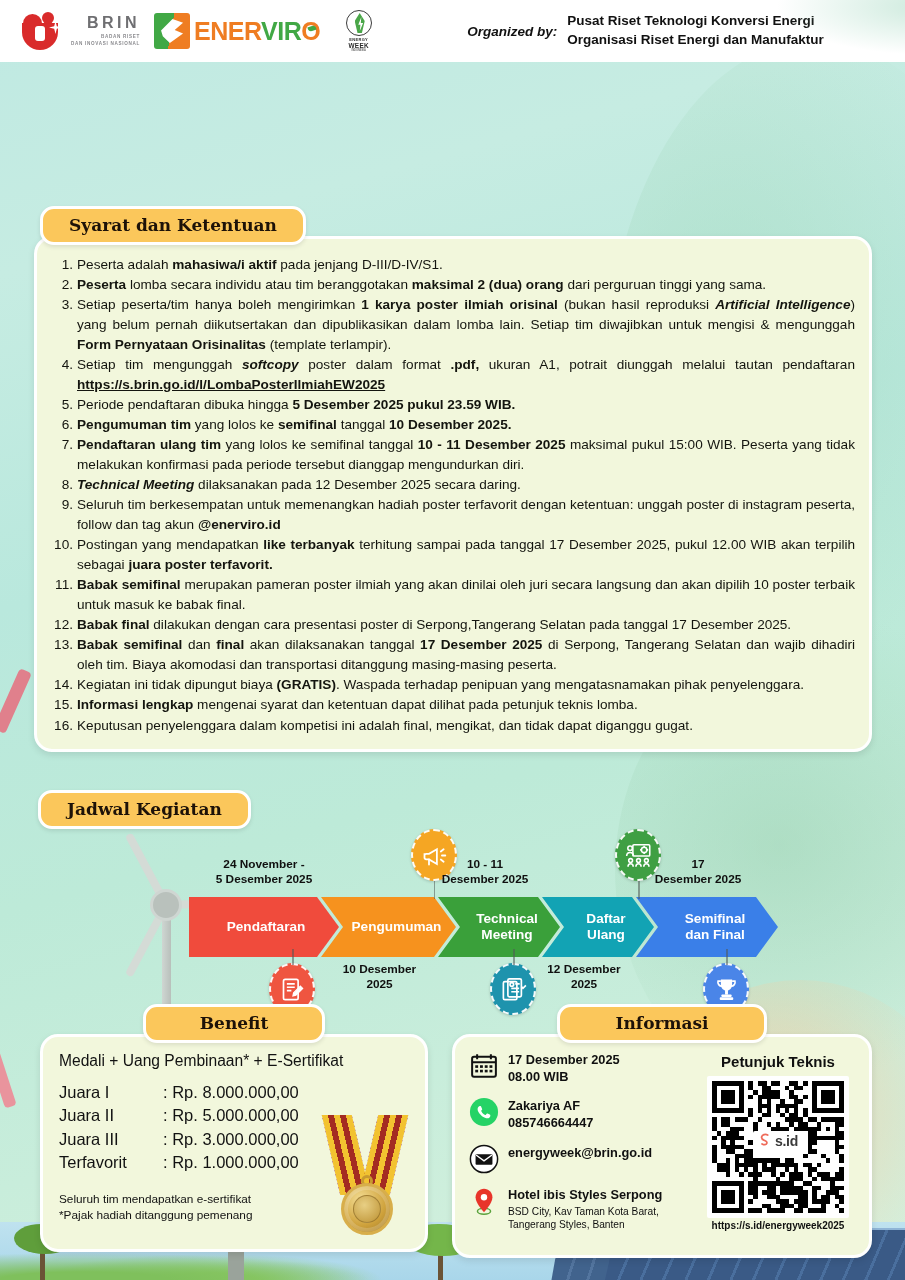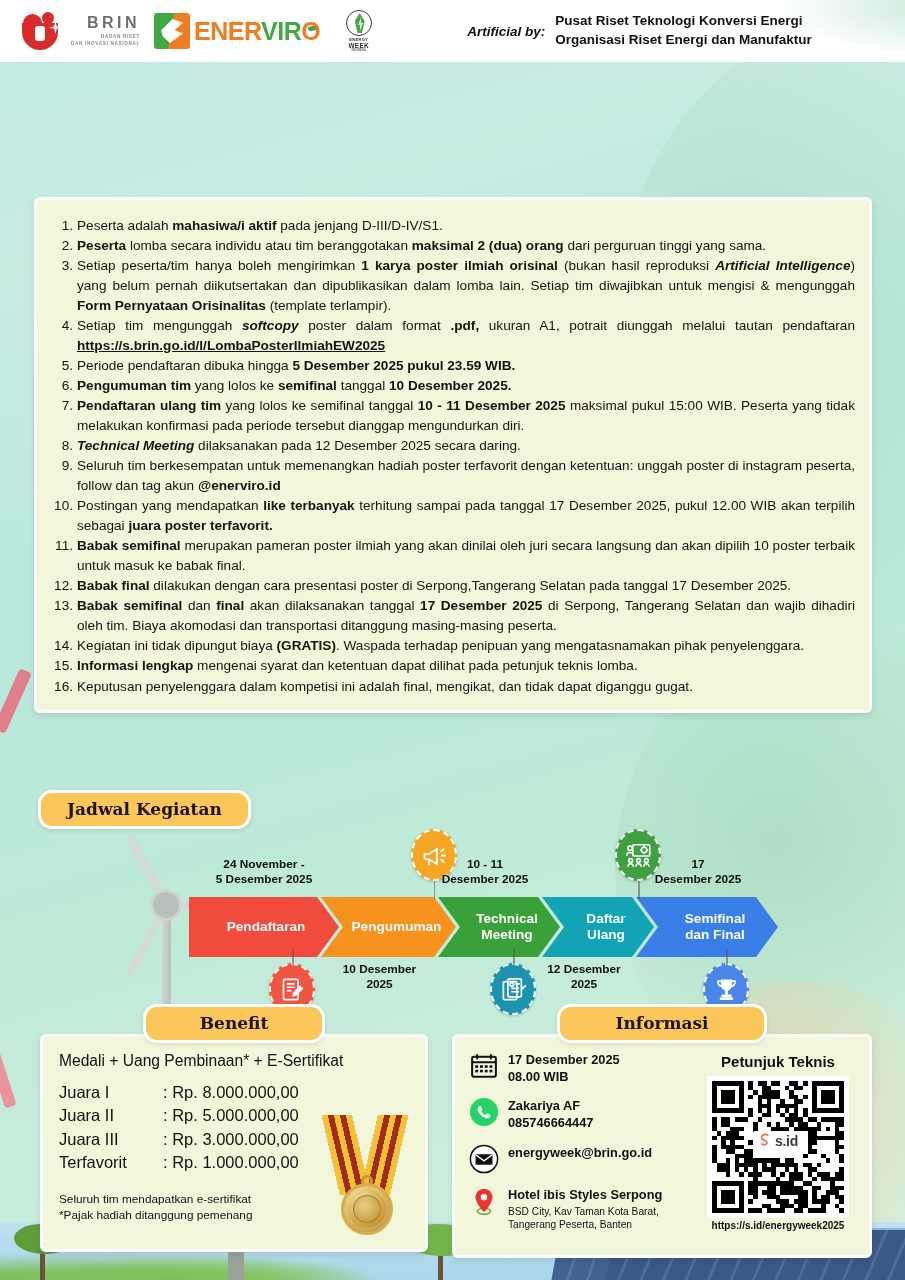--- a/index.html
+++ b/index.html
@@ -161,21 +161,21 @@
   }
 
   
   .tab {
     display:inline-block; background:#fbc75b; border:3px solid #ffffff;
     border-radius:14px; padding:6px 26px 7px; font-size:17px; font-weight:800;
     color:#1d1208; font-family:"DejaVu Serif", serif;
     box-shadow:0 2px 4px rgba(0,0,0,.1); position:relative; z-index:3;
   }
   .card {
-    background:#f2f7dc; border:3px solid #ffffff; border-radius:6px;
+    background:#f2f7dc; border:3px solid #ffffff; border-radius:18px;
     box-shadow:0 3px 7px rgba(0,0,0,.10);
   }
 
   
   .terms-wrap { position:absolute; top:206px; left:34px; width:838px; z-index:4; }
   .terms-tab { margin-left:6px; }
   .terms-card { margin-top:-9px; padding:16px 14px 13px 10px; }
   ol.terms { list-style:none; counter-reset:t; }
   ol.terms > li {
     counter-increment:t; position:relative; padding-left:30px;
@@ -344,30 +344,31 @@
           <div class="lf"></div>
             <div class="bolt"></div>
         </div>
         <div class="t1">ENERGY</div>
         <div class="t2">WEEK</div>
         <div class="t3">INDONESIA</div>
       </div>
     </div>
 
     <div class="org-block">
-      <div class="org-label">Artificial by:</div>
+      <div class="org-label">Organized by:</div>
       <div class="org-lines">
         <div>Pusat Riset Teknologi Konversi Energi</div>
         <div>Organisasi Riset Energi dan Manufaktur</div>
       </div>
     </div>
   </div>
 
 
   <div class="terms-wrap">
+    <div class="terms-tab"><span class="tab">Syarat dan Ketentuan</span></div>
     <div class="card terms-card">
       <ol class="terms" id="terms-list">
           <li>Peserta adalah <b>mahasiwa/i aktif</b> pada jenjang D-III/D-IV/S1.</li>
           <li><b>Peserta</b> lomba secara individu atau tim beranggotakan <b>maksimal 2 (dua) orang</b> dari perguruan tinggi yang sama.</li>
           <li>Setiap peserta/tim hanya boleh mengirimkan <b>1 karya poster ilmiah orisinal</b> (bukan hasil reproduksi <span class="bi">Artificial Intelligence</span>) yang belum pernah diikutsertakan dan dipublikasikan dalam lomba lain. Setiap tim diwajibkan untuk mengisi &amp; mengunggah <b>Form Pernyataan Orisinalitas</b> (template terlampir).</li>
           <li>Setiap tim mengunggah <span class="bi">softcopy</span> poster dalam format <b>.pdf,</b> ukuran A1, potrait diunggah melalui tautan pendaftaran <span class="link">https://s.brin.go.id/l/LombaPosterIlmiahEW2025</span></li>
           <li>Periode pendaftaran dibuka hingga <b>5 Desember 2025 pukul 23.59 WIB.</b></li>
           <li><b>Pengumuman tim</b> yang lolos ke <b>semifinal</b> tanggal <b>10 Desember 2025.</b></li>
           <li><b>Pendaftaran ulang tim</b> yang lolos ke semifinal tanggal <b>10 - 11 Desember 2025</b> maksimal pukul 15:00 WIB. Peserta yang tidak melakukan konfirmasi pada periode tersebut dianggap mengundurkan diri.</li>
           <li><span class="bi">Technical Meeting</span> dilaksanakan pada 12 Desember 2025 secara daring.</li>
@@ -561,21 +562,21 @@
             <svg viewBox="0 0 32 32">
               <ellipse cx="16" cy="27" rx="7" ry="3.2" fill="none" stroke="#5aa23c" stroke-width="1.6"></ellipse>
               <path d="M16 3c-5 0-9 4-9 9 0 6.5 9 16 9 16s9-9.5 9-16c0-5-4-9-9-9z" fill="#e8342a"></path>
               <circle cx="16" cy="12" r="3.4" fill="#fff"></circle>
             </svg>
           </span>
           <span class="info-txt">
             <span>Hotel ibis Styles Serpong</span>
             <span class="small">
               <span>BSD City, Kav Taman Kota Barat,</span><br>
-              <span>Tangerang Peserta, Banten</span>
+              <span>Tangerang Styles, Banten</span>
             </span>
           </span>
         </div>
       </div>
 
       <div class="info-right">
         <div class="pt-title">Petunjuk Teknis</div>
         <div class="qr-box">
           <div class="qr" id="qr-grid">
               <i></i>

